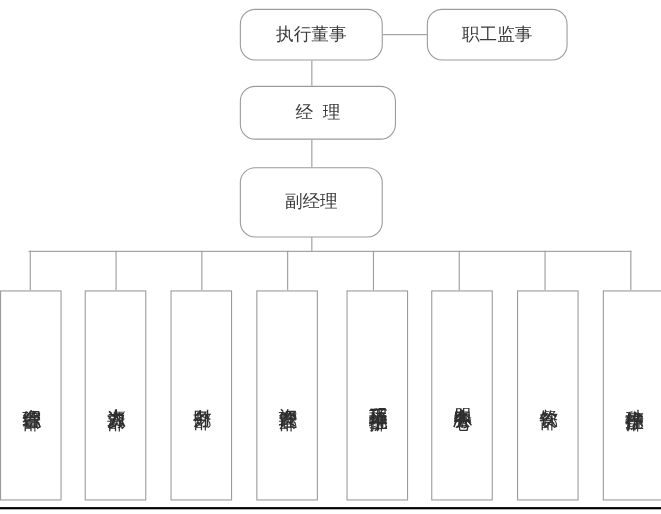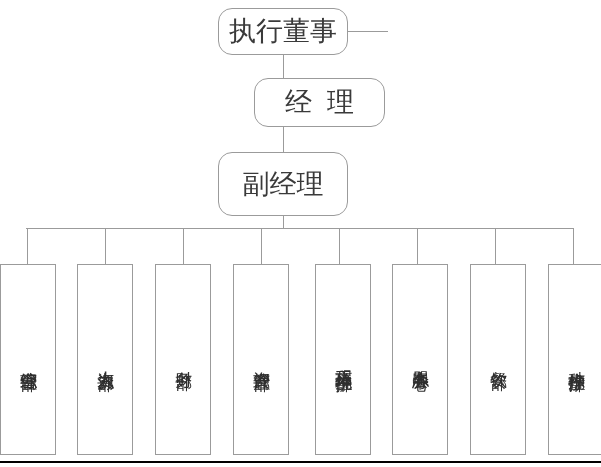--- a/index.html
+++ b/index.html
@@ -22,21 +22,21 @@
   .node-round {
     position: absolute;
     box-sizing: border-box;
     border: 1px solid #9b9b9b;
     border-radius: 14px;
     background: #ffffff;
     display: flex;
     align-items: center;
     justify-content: center;
     color: #3a3a3a;
-    font-size: 27px;
+    font-size: 16px;
     line-height: 1;
     white-space: nowrap;
     z-index: 3;
   }
   .node-round.wide-track {
     letter-spacing: 0.55em;
     text-indent: 0.55em;
   }
 
   
@@ -87,24 +87,27 @@
 </style>
 </head>
 <body>
 
 <div id="chart-root">
 
   <div class="node-round" style="left:218px; top:8px; width:130px; height:47px;">
     <span>执行董事</span>
   </div>
 
+  <div class="node-round" style="left:388px; top:8px; width:128px; height:47px;">
+    <span>职工监事</span>
+  </div>
 
   <div class="conn-h" style="left:348px; top:31px; width:40px;"></div>
 
-  <div class="node-round wide-track" style="left:218px; top:78px; width:131px; height:49px;margin-left:36px;">
+  <div class="node-round wide-track" style="left:218px; top:78px; width:142px; height:49px;">
     <span>经理</span>
   </div>
 
   <div class="conn-v" style="left:283px; top:55px; height:23px;"></div>
 
   <div class="node-round" style="left:218px; top:152px; width:130px; height:64px;">
     <span>副经理</span>
   </div>
 
   <div class="conn-v" style="left:283px; top:127px; height:25px;"></div>

